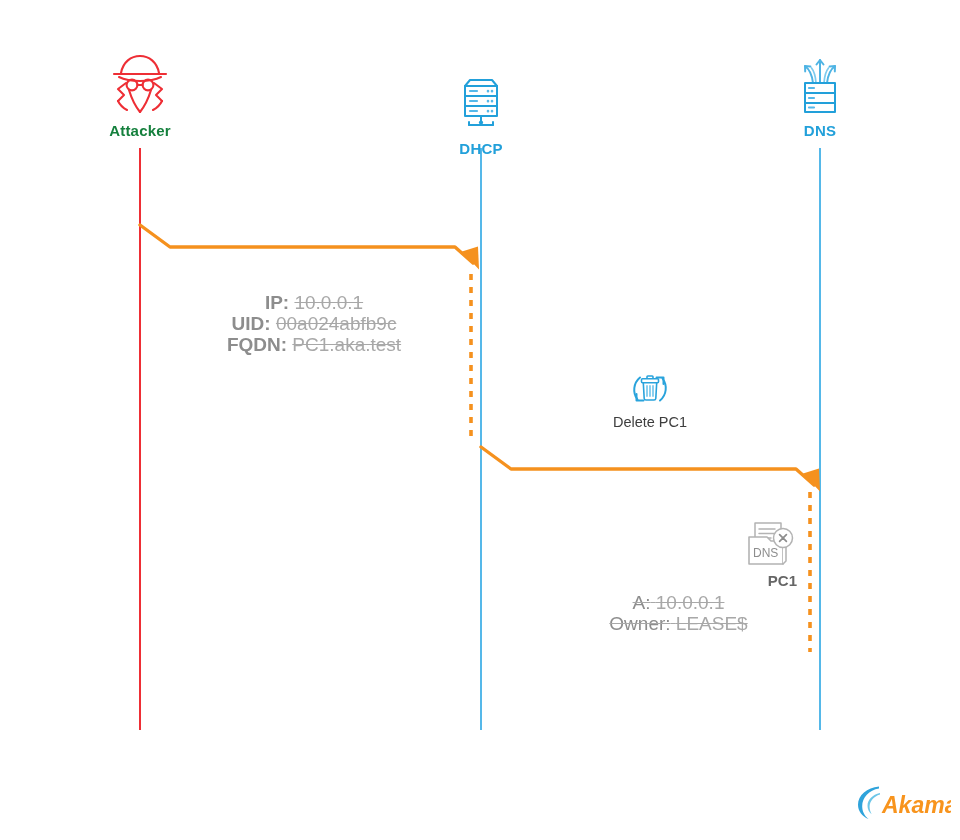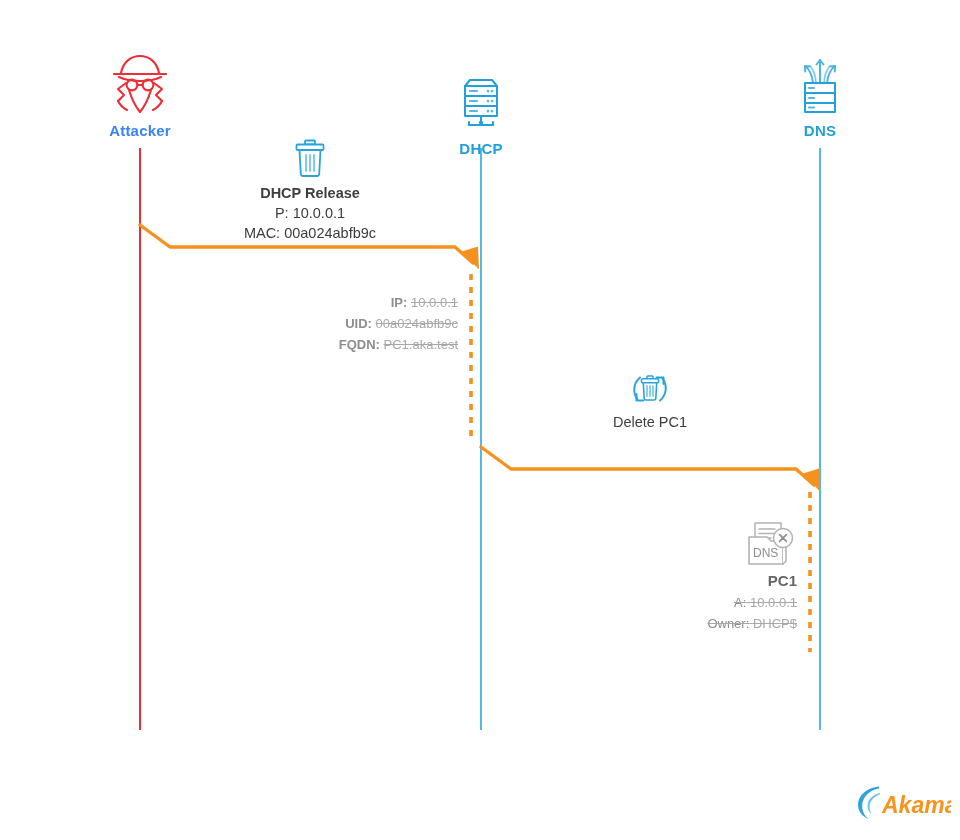--- a/index.html
+++ b/index.html
@@ -15,39 +15,39 @@
   .lifeline{position:absolute;width:2px;}
   .lifeline.red{background:#ee2e35;}
   .lifeline.blue{background:#55b8e9;}
 
   
   .actor{position:absolute;text-align:center;width:160px;}
   .actor .ico{height:60px;display:flex;align-items:flex-end;justify-content:center;}
   .actor .nm{
     font-size:15px;font-weight:bold;letter-spacing:.2px;margin-top:7px;
   }
-  .nm.red{color:#3b82f6;}
+  .nm.red{color:#15803d;}
   .nm.blue{color:#22a0da;}
 
   
   .msg{position:absolute;text-align:center;}
   .msg .mico{display:flex;justify-content:center;align-items:flex-end;height:42px;}
   .msg .ttl{
     font-size:14.5px;font-weight:bold;color:#3d3d3d;margin-top:6px;
     line-height:19px;white-space:nowrap;
   }
   .msg .sub{
     font-size:14.5px;color:#3d3d3d;line-height:20px;white-space:nowrap;
   }
 
   
   .state{position:absolute;text-align:right;}
   .state .sico{display:flex;justify-content:flex-end;align-items:flex-end;height:52px;}
   .state .row{
-    font-size:13px;line-height:21px;white-space:nowrap;color:#a8a8a8;
+    font-size:19px;line-height:21px;white-space:nowrap;color:#a8a8a8;text-align:center;
   }
   .state .row .lbl{color:#8d8d8d;font-weight:bold;}
   .state .row .val{color:#a8a8a8;text-decoration:line-through;}
   .state .row.allstruck{text-decoration:line-through;color:#a8a8a8;}
   .state .row.allstruck .lbl{color:#8d8d8d;font-weight:normal;}
   .state .hdr{
     font-size:15px;font-weight:bold;color:#666;line-height:22px;white-space:nowrap;
   }
 
   
@@ -118,33 +118,20 @@
 
         <rect x="9" y="26" width="30" height="10"></rect>
         <rect x="9" y="36" width="30" height="10"></rect>
         <rect x="9" y="46" width="30" height="9"></rect>
         <path d="M13 31 L18 31 M13 41 L18 41 M13 50.5 L18 50.5" stroke="#55b8e9" stroke-width="2.2"></path>
       </svg>
     </div>
     <div class="nm blue">DNS</div>
   </div>
 
-  <div class="msg" style="left:180px;top:136px;width:260px;">
-    <div class="mico">
-      <svg width="34" height="40" viewBox="0 0 34 40" fill="none" stroke-linecap="round" stroke-linejoin="round">
-        <rect x="12" y="2.5" width="10" height="4" rx="1" stroke="#29a3dc" stroke-width="1.8" fill="#ffffff"></rect>
-        <rect x="3.5" y="6.5" width="27" height="5.5" rx="1" stroke="#29a3dc" stroke-width="1.8" fill="#ffffff"></rect>
-        <path d="M6.5 12 L7.8 36 C7.9 37.2 8.8 38 10 38 L24 38 C25.2 38 26.1 37.2 26.2 36 L27.5 12 Z" stroke="#29a3dc" stroke-width="1.8" fill="#ffffff"></path>
-        <path d="M13 17 L13 33 M17 17 L17 33 M21 17 L21 33" stroke="#7fcbee" stroke-width="2"></path>
-      </svg>
-    </div>
-    <div class="ttl">DHCP Release</div>
-    <div class="sub">P: 10.0.0.1</div>
-    <div class="sub">MAC: 00a024abfb9c</div>
-  </div>
 
   <svg class="abs" style="left:130px;top:210px;" width="360" height="72" viewBox="0 0 360 72" fill="none">
     <path d="M10 15 L40 37 L325 37 L343 53" stroke="#f5911e" stroke-width="3.4" stroke-linejoin="round" stroke-linecap="round" fill="none"></path>
     <path d="M332 41.5 L349 59.5 L348 36.5 Z" fill="#f5911e"></path>
   </svg>
 
   <svg class="abs" style="left:467px;top:272px;" width="8" height="172" viewBox="0 0 8 172">
     <path d="M4 2 L4 170" stroke="#f5911e" stroke-width="3.6" stroke-dasharray="6 7" stroke-linecap="butt"></path>
   </svg>
 
@@ -200,21 +187,21 @@
         <path d="M38.6 14.6 L45.4 21.4 M45.4 14.6 L38.6 21.4" stroke="#8d8d8d" stroke-width="1.7"></path>
       </svg>
     </div>
     <div class="hdr">PC1</div>
     <div class="row allstruck">
       <span class="lbl">A:</span>
       <span>10.0.0.1</span>
     </div>
     <div class="row allstruck">
       <span class="lbl">Owner:</span>
-      <span>DHCP$</span>
+      <span>LEASE$</span>
     </div>
   </div>
 
   <div id="logo">
     <svg width="96" height="40" viewBox="0 0 96 40" fill="none">
       <path d="M24 4.5 C12 5.5 3 13.5 3 22.5 C3 29 7 34.5 13.5 37 C9.5 33.8 7.2 29.2 7.2 24.2 C7.2 15.6 14 8.2 24 6.6 Z" fill="#2fa3db"></path>
       <path d="M25 11 C17.5 12.6 12.5 17.8 12.5 23.8 C12.5 27.2 14 30.2 16.6 32.2 C15.3 29.9 14.6 27.3 14.6 24.6 C14.6 19.4 18.8 14.2 25 12.4 Z" fill="#6cc6e8"></path>
       <text x="27" y="31" font-family="Liberation Sans, sans-serif" font-size="23" font-weight="bold" font-style="italic" fill="#f8941d">Akamai</text>
     </svg>
   </div>

